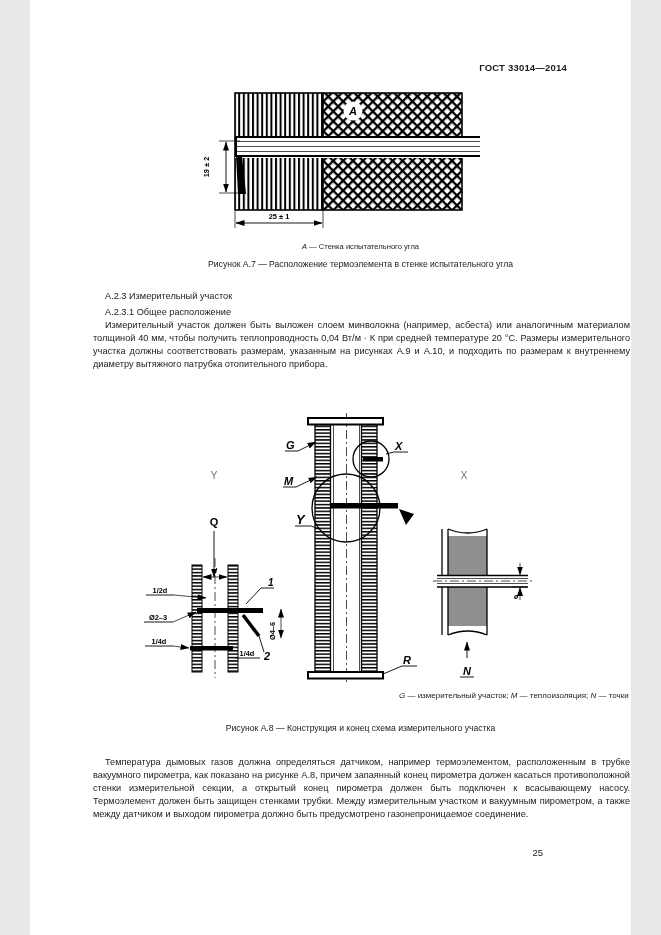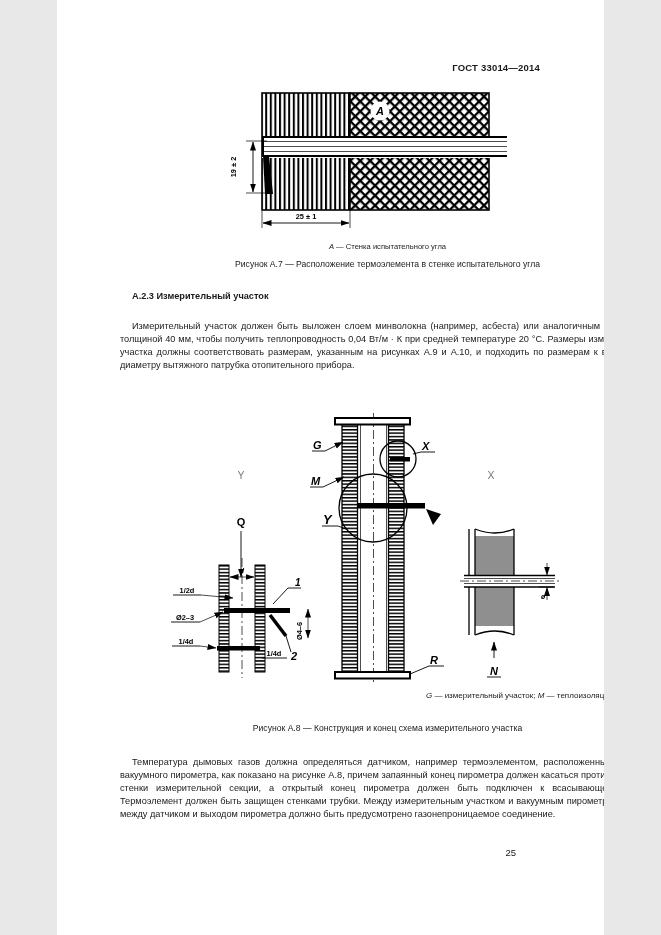--- a/index.html
+++ b/index.html
@@ -1,33 +1,33 @@
 <!DOCTYPE html>
 <html><head>
 <meta charset="utf-8">
 <style>
   html,body{margin:0;padding:0;background:#e8e8e8;}
-  .page{position:relative;width:547px;height:935px;background:#ffffff;margin:0 auto;
+  .page{position:relative;width:601px;height:935px;background:#ffffff;margin:0 auto;
         font-family:"Liberation Sans",sans-serif;color:#1a1a1a;overflow:hidden;}
   .hdr{position:absolute;top:62px;right:64px;font-size:9.5px;font-weight:bold;letter-spacing:.2px;}
   .figsvg{position:absolute;}
   .fig7{left:130px;top:85px;}
   .fig8{left:110px;top:412px;}
   .cap{position:absolute;left:0;width:661px;text-align:center;}
   .a7-legend{top:242px;font-size:7.6px;color:#222;}
   .a7-cap{top:259px;font-size:8.6px;}
   .a8-leg1{top:691px;font-size:8px;text-align:right;}
   .a8-leg2{top:704px;font-size:8px;}
   .a8-cap{top:723px;font-size:8.6px;}
   .it{font-style:italic;}
   .tb{position:absolute;left:63px;width:537px;font-size:9.2px;line-height:13px;text-align:justify;}
   .tb1{top:290px;}
   .tb2{top:756px;}
   .tb p{margin:0;text-indent:12px;}
-  .tb p.bold{font-weight:bold;margin-bottom:17px;}
+  .tb p.bold{font-weight:normal;margin-bottom:3px;}
   .pageno{position:absolute;top:839px;right:88px;font-size:9.5px;margin-top:8px;}
   svg text{font-family:"Liberation Sans",sans-serif;fill:#000;}
   svg .dim{font-size:7.4px;font-weight:bold;}
   svg .dimi{font-size:7px;font-weight:bold;font-style:italic;}
   svg .co{font-size:11px;font-weight:bold;font-style:italic;}
   svg .cobig{font-size:13px;font-weight:bold;font-style:italic;}
   svg .view{font-size:10.5px;fill:#777;}
   svg .ld{stroke:#000;stroke-width:0.9;fill:none;}
   svg .thin{stroke:#000;stroke-width:0.7;fill:none;}
   svg .med{stroke:#000;stroke-width:1.3;fill:none;}
@@ -91,20 +91,21 @@
       <line x1="76" y1="138" x2="162" y2="138" class="ld" marker-start="url(#ar7)" marker-end="url(#ar7)"></line>
       <text x="119" y="134" text-anchor="middle" class="dim">25 ± 1</text>
     </g>
   </svg>
 
   <div class="cap a7-legend"><span class="it">A</span><span> — Стенка испытательного угла</span></div>
   <div class="cap a7-cap">Рисунок А.7 — Расположение термоэлемента в стенке испытательного угла</div>
 
   <div class="tb tb1">
     <p class="bold">А.2.3 Измерительный участок</p>
+    <p>А.2.3.1 Общее расположение</p>
     <p>Измерительный участок должен быть выложен слоем минволокна (например, асбеста) или аналогичным материалом толщиной 40 мм, чтобы получить теплопроводность 0,04 Вт/м · К при средней температуре 20 °С. Размеры измерительного участка должны соответствовать размерам, указанным на рисунках А.9 и А.10, и подходить по размерам к внутреннему диаметру вытяжного патрубка отопительного прибора.</p>
   </div>
 
   <svg class="figsvg fig8" width="450" height="278" viewBox="0 0 450 278">
     <defs>
       <pattern id="hh8" width="6" height="3.4" patternUnits="userSpaceOnUse">
         <rect width="6" height="3.4" fill="#fff"></rect>
           <rect width="6" height="1.5" fill="#000"></rect>
       </pattern>
       <marker id="ar8" markerWidth="9" markerHeight="8" refX="8.5" refY="3" orient="auto-start-reverse" markerUnits="userSpaceOnUse">

